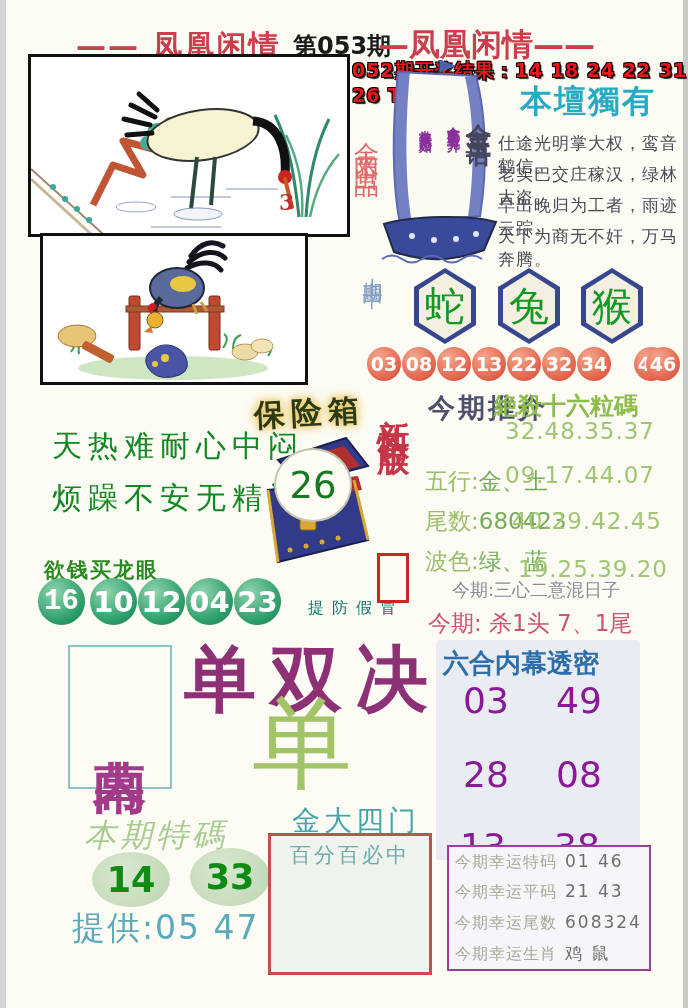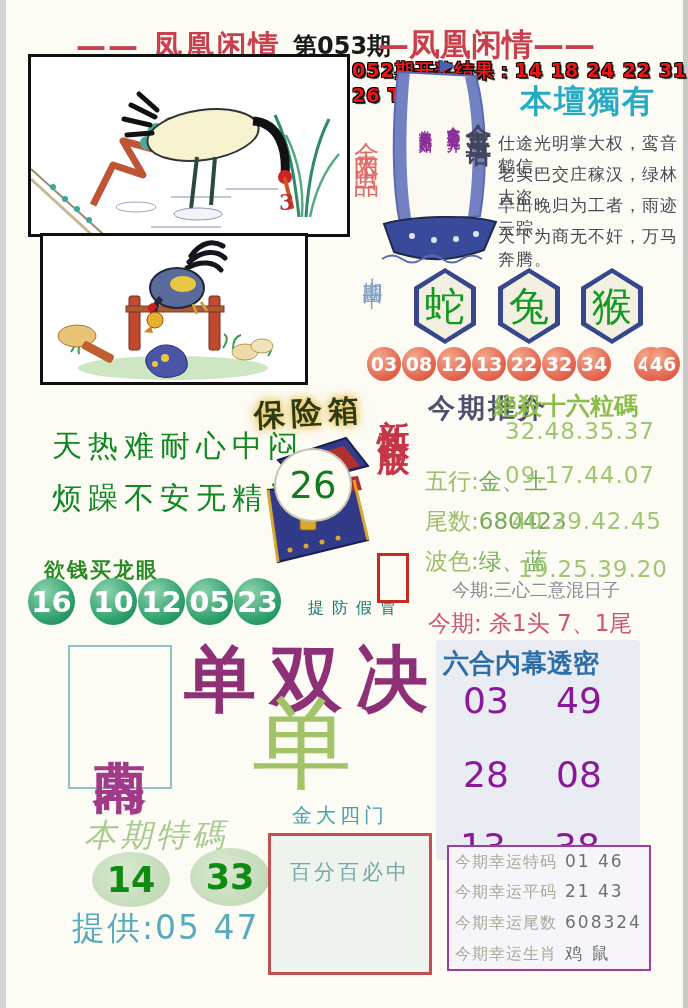--- a/index.html
+++ b/index.html
@@ -60,23 +60,23 @@
   .neimu-text{color:#a23a8a;font-size:54px;font-weight:bold;font-family:"DejaVu Serif",serif;line-height:1.2;}
   .dsj-title{color:#8e3076;font-size:72px;font-weight:bold;letter-spacing:14px;font-family:"DejaVu Serif",serif;}
   .dsj-answer{color:#a2c468;font-size:100px;font-family:"DejaVu Serif",serif;}
   .insider-panel{width:204px;height:220px;background:#e9ecf2;border-radius:4px;}
   .insider-title{color:#2d6ea8;font-size:26px;font-weight:bold;}
   .insider-num{color:#8a1898;font-size:36px;}
   .special-title{color:#a8cc90;font-size:32px;letter-spacing:4px;}
   .oval{border-radius:50%;display:flex;align-items:center;justify-content:center;
        background:radial-gradient(circle at 40% 35%,#d8e8d0,#bcd6b0);color:#0f8a12;font-size:35px;font-weight:bold;}
   .provide{color:#58aabc;font-size:33px;letter-spacing:2px;}
-  .gates-title{color:#42a4ac;font-size:20px;letter-spacing:4px;}
+  .gates-title{color:#42a4ac;font-size:28px;letter-spacing:4px;}
   .gates-box{width:158px;height:136px;border:3px solid #c15050;background:#eef3ee;}
-  .gates-sub{color:#72aaa8;font-size:21px;letter-spacing:3px;text-align:center;margin-top:22px;}
+  .gates-sub{color:#72aaa8;font-size:21px;letter-spacing:3px;text-align:center;margin-top:5px;}
   .lucky-box{width:188px;height:114px;border:2px solid #9c3f9c;background:#f8f5fa;padding:4px 6px;
        display:flex;flex-direction:column;justify-content:space-between;}
   .lucky-row{display:flex;align-items:baseline;gap:8px;}
   .lucky-label{color:#a2ac96;font-size:16px;letter-spacing:1px;}
   .lucky-value{color:#6e6e6e;font-size:17px;letter-spacing:2px;}
 </style>
 </head>
 <body>
 
 <div id="page">
@@ -215,24 +215,24 @@
       <circle cx="74" cy="122" r="2.5" fill="#d8a830"></circle>
         <circle cx="90" cy="118" r="2.5" fill="#d8a830"></circle>
       <rect x="52" y="96" width="16" height="14" rx="2" fill="#d8a830" stroke="#8a6a18"></rect>
     </svg>
     <div class="abs chest-ball" style="left:26px;top:28px;">
       <span>26</span>
     </div>
   </div>
 
   <div class="abs money-hint" style="left:44px;top:556px;">欲钱买龙眼</div>
-  <div class="abs gball" style="left:28px;top:578px;">16</div>
+  <div class="abs gball" style="left:38px;top:578px;font-family:Liberation Mono, monospace;">16</div>
   <div class="abs gball" style="left:90px;top:578px;">10</div>
   <div class="abs gball" style="left:138px;top:578px;">12</div>
-  <div class="abs gball" style="left:186px;top:578px;">05</div>
+  <div class="abs gball" style="left:186px;top:578px;">04</div>
   <div class="abs gball" style="left:234px;top:578px;">23</div>
   <div class="abs warning" style="left:308px;top:598px;">提防假冒</div>
 
   <div class="abs vt edition" style="left:372px;top:394px;">新快金版</div>
   <div class="abs red-empty-box" style="left:377px;top:553px;"></div>
 
   <div class="abs rec-title" style="left:428px;top:390px;">今期推介</div>
   <div class="abs" style="left:425px;top:466px;">
     <span class="rec-label">五行:</span><span class="rec-value">金、土</span>
   </div>

